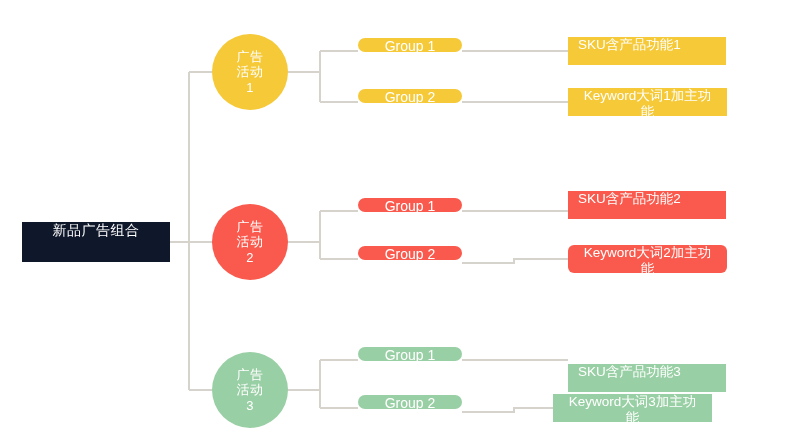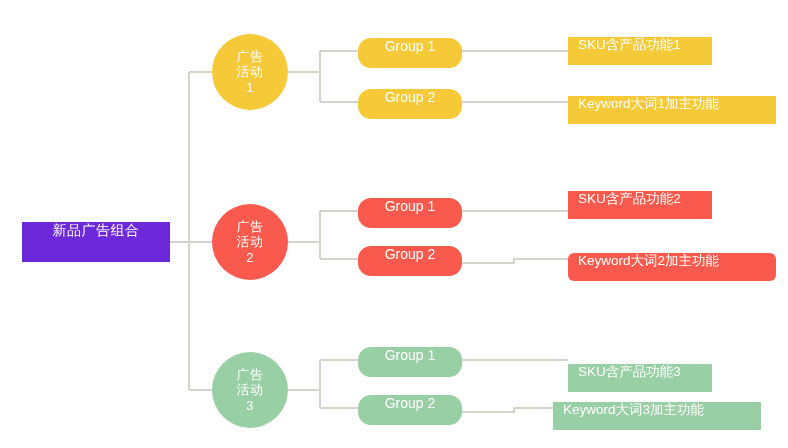--- a/index.html
+++ b/index.html
@@ -58,50 +58,50 @@
     flex-direction: column;
   }
   .circle-node .c-line { display: block; }
   .circle-1 { left: 212px; top: 34px; }
   .circle-2 { left: 212px; top: 204px; }
   .circle-3 { left: 212px; top: 352px; }
 
   
   .group-node {
     width: 104px;
-    height: 30px;
+    height: 14px;
     border-radius: 13px;
     font-size: 14px;
   }
   .g-1-1 { left: 358px; top: 38px; }
   .g-1-2 { left: 358px; top: 89px; }
   .g-2-1 { left: 358px; top: 198px; }
   .g-2-2 { left: 358px; top: 246px; }
   .g-3-1 { left: 358px; top: 347px; }
   .g-3-2 { left: 358px; top: 395px; }
 
   
   .leaf-node {
     height: 28px;
     font-size: 13.5px;
     padding: 0 10px;
     justify-content: flex-start;
   }
-  .leaf-sku { width: 144px; }
-  .leaf-kw  { width: 208px; margin-top: 8px; }
+  .leaf-sku { width: 158px; }
+  .leaf-kw  { width: 159px; }
 
   .l-1-1 { left: 568px; top: 37px; }
   .l-1-2 { left: 568px; top: 88px; }
   .l-2-1 { left: 568px; top: 191px; }
   .l-2-2 { left: 568px; top: 245px; border-radius: 6px; }
   .l-3-1 { left: 568px; top: 364px; }
   .l-3-2 { left: 553px; top: 394px; }
 
   
-  .theme-teal   { background: #6d28d9; }
+  .theme-teal   { background: #0f172a; }
   .theme-yellow { background: #F5C938; }
   .theme-red    { background: #FA5A4D; }
   .theme-green  { background: #99CFA4; }
 </style>
 </head>
 <body>
 
 <div id="diagram">
 
   <svg class="connectors" viewBox="0 0 788 448" xmlns="http://www.w3.org/2000/svg">

